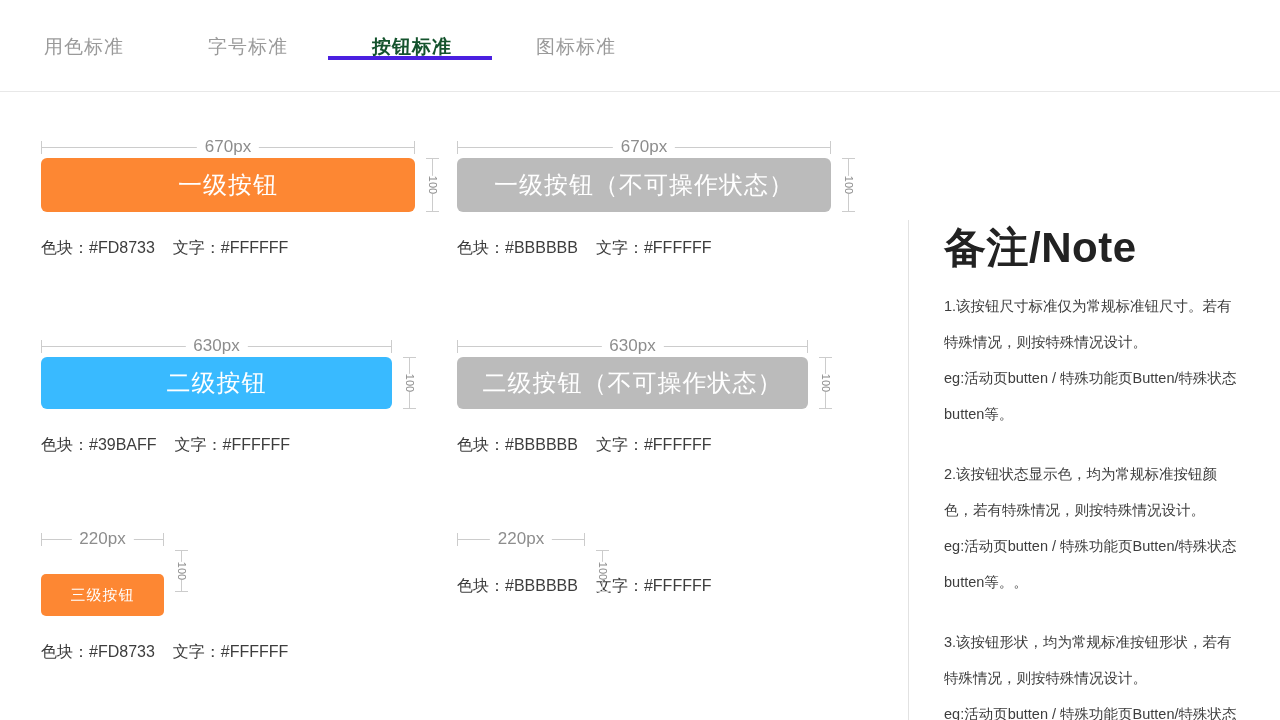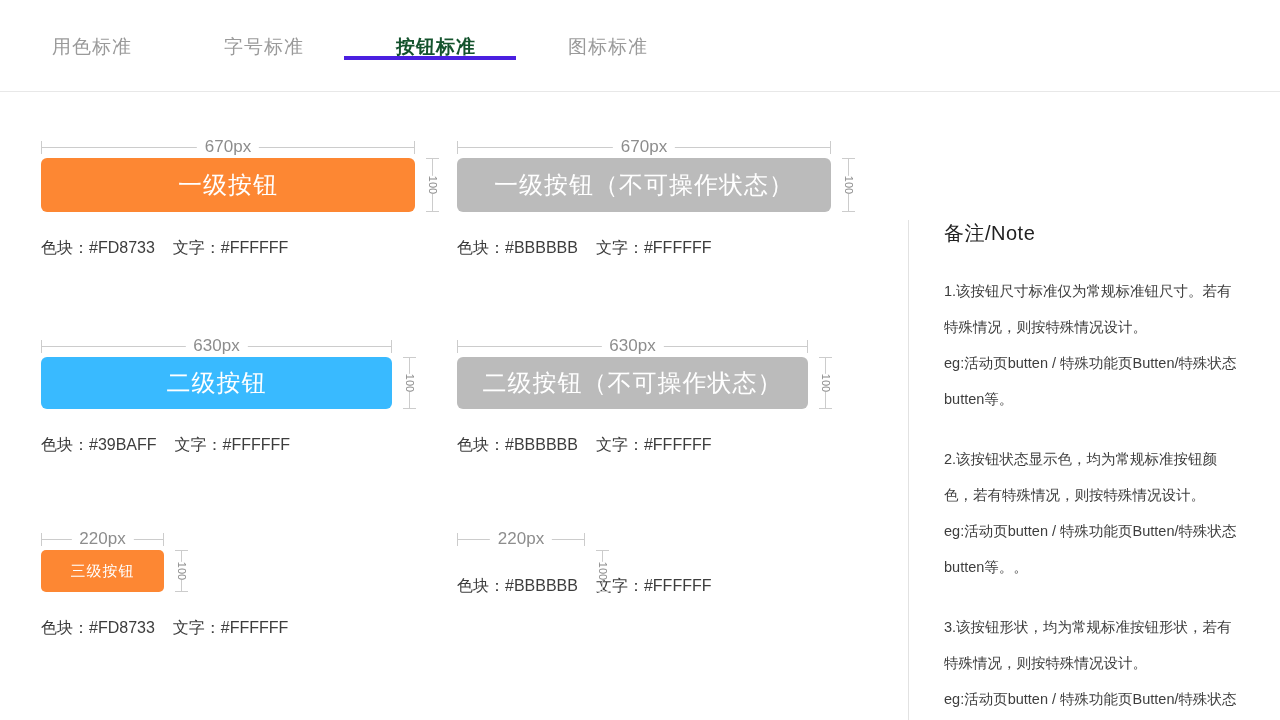--- a/index.html
+++ b/index.html
@@ -28,21 +28,21 @@
     background: #ffffff;
     display: flex;
     align-items: flex-start;
     padding-left: 0;
     box-sizing: border-box;
   }
   .tab {
     position: relative;
     font-size: 19px;
     color: #9a9a9a;
-    padding: 34px 0 0 12px;
+    padding: 34px 0 0 4px;
     width: 160px;
     text-align: center;
     cursor: pointer;
     letter-spacing: 1px;
   }
   .tab:nth-child(1) { margin-left: 0px; }
   .tab-underline {
     position: absolute;
     left: 0;
     right: 0;
@@ -128,21 +128,21 @@
     border-radius: 6px;
     display: flex;
     align-items: center;
     justify-content: center;
     color: #ffffff;
     font-size: 24px;
     letter-spacing: 1px;
     cursor: pointer;
     user-select: none;
   }
-  .btn.small { font-size: 15px; border-radius: 5px; }
+  .btn.small { font-size: 15px; border-radius: 5px; margin-top: 24px; }
 
   
   .vdim {
     position: absolute;
   }
   .vdim .vbar {
     position: absolute;
     left: 9px;
     top: 0;
     bottom: 0;
@@ -172,24 +172,24 @@
 
   .caption {
     font-size: 16px;
     color: #3d3d3d;
     white-space: nowrap;
   }
   .caption .gap { display: inline-block; width: 18px; }
 
   
   .note-title {
-    font-size: 20px;
+    font-size: 42px;
     color: #222222;
-    font-weight: normal;
-    margin: 0 0 26px 0;
+    font-weight: bold;
+    margin: 0 0 12px 0;
     letter-spacing: 0.5px;
   }
   .note-para {
     font-size: 14.5px;
     line-height: 36px;
     color: #3d3d3d;
     margin: 0 0 24px 0;
     white-space: pre-line;
   }
 </style>

